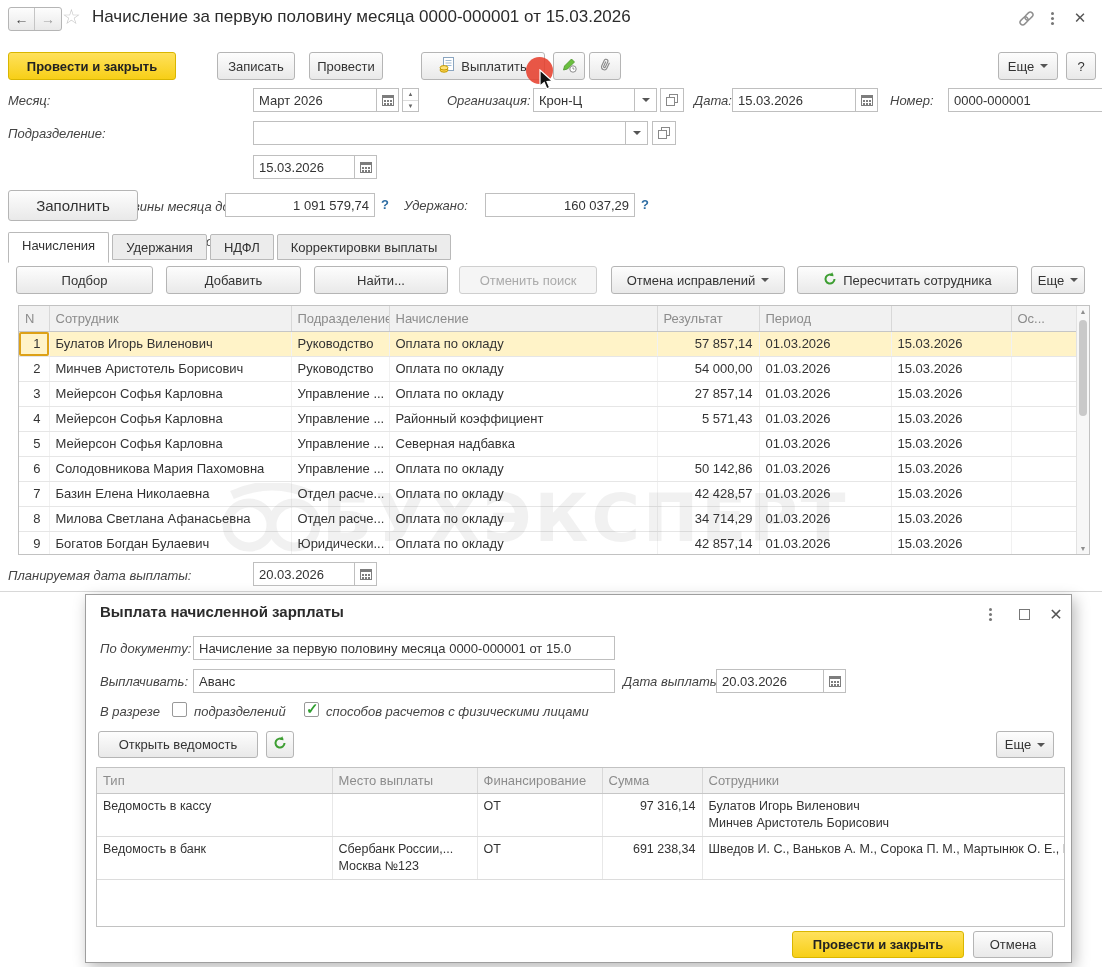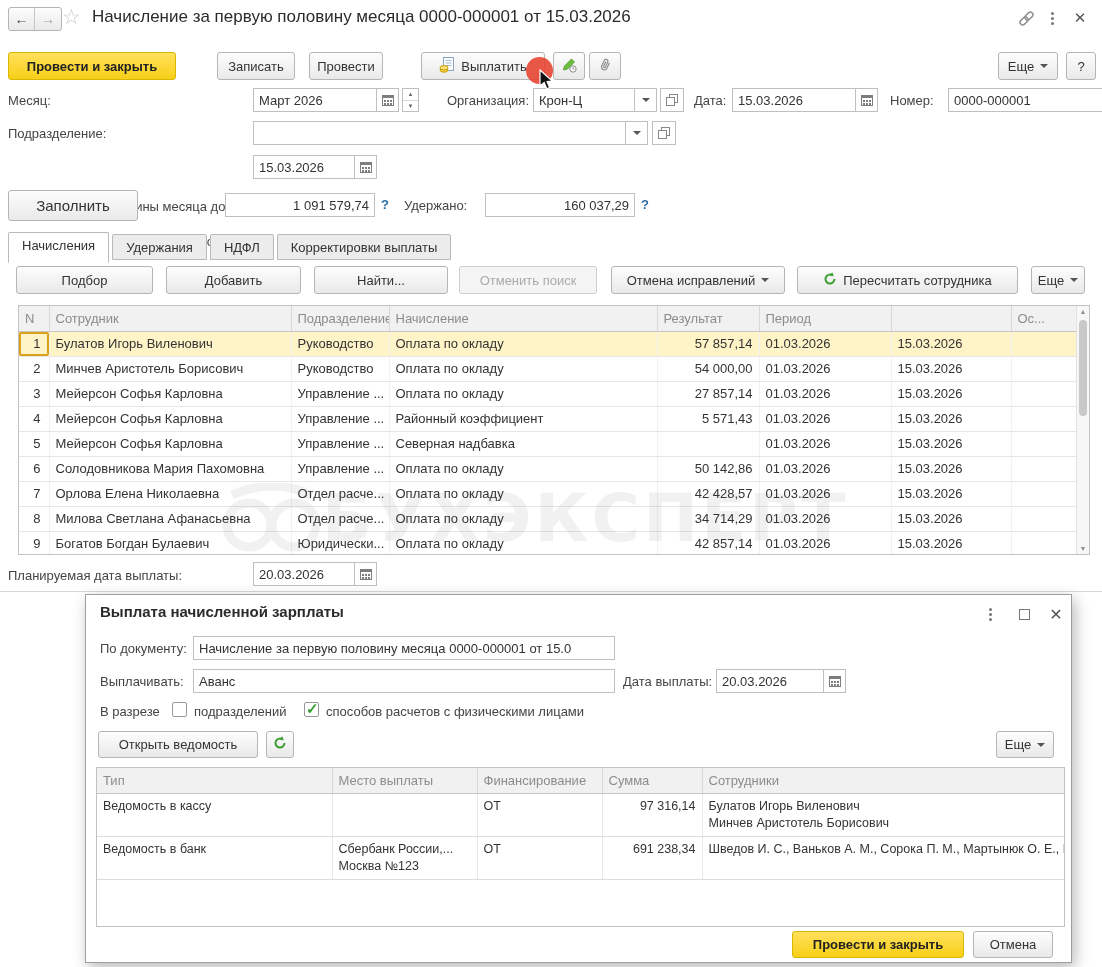--- a/index.html
+++ b/index.html
@@ -9,21 +9,21 @@
 
   
   .btn { position:absolute; height:28px; display:flex; align-items:center; justify-content:center;
          gap:6px; border:1px solid #b5b5b5; border-radius:3px; padding:0 10px;
          background:linear-gradient(#fdfdfd,#e9e9e9); color:#333; font-size:13px; cursor:default; }
   .btn.small { height:27px; }
   .btn-yellow { background:linear-gradient(#ffe15c,#f7cf17); border-color:#d9b600; font-weight:bold; color:#222; }
   .btn.disabled { color:#aaa; border-color:#cfcfcf; background:#f5f5f5; }
   .dd-arrow { width:0; height:0; border-left:4px solid transparent; border-right:4px solid transparent;
               border-top:4px solid #555; display:inline-block; }
-  .lbl { position:absolute; font-size:13px; color:#444; white-space:nowrap; }
+  .lbl { position:absolute; font-size:13px; color:#444; white-space:nowrap;font-style:italic; }
   .field { position:absolute; display:flex; height:24px; }
   .field .text { flex:1; border:1px solid #bfbfbf; background:#fff; display:flex; align-items:center;
                  padding:0 5px; white-space:nowrap; overflow:hidden; }
   .field .text.num { justify-content:flex-end;padding-left:20px; }
   .field .cell { width:22px; border:1px solid #bfbfbf; border-left:none; background:#fff;
                  display:flex; align-items:center; justify-content:center; }
   .cal { width:12px; height:11px; border:1px solid #7d7d7d; border-top-width:3px; position:relative; }
   .cal::after { content:""; position:absolute; left:1px; top:2px; width:2px; height:2px; background:#7d7d7d;
                 box-shadow:3px 0 #7d7d7d,6px 0 #7d7d7d,0 3px #7d7d7d,3px 3px #7d7d7d,6px 3px #7d7d7d; }
   .helpq { position:absolute; color:#2d6da3; font-weight:bold; font-size:13px; }
@@ -355,21 +355,21 @@
             <td>Солодовникова Мария Пахомовна</td>
             <td>Управление ...</td>
             <td>Оплата по окладу</td>
             <td class="c-num">50 142,86</td>
             <td>01.03.2026</td>
             <td>15.03.2026</td>
             <td></td>
           </tr>
           <tr>
             <td class="c-n">7</td>
-            <td>Орлова Елена Николаевна</td>
+            <td>Базин Елена Николаевна</td>
             <td>Отдел расче...</td>
             <td>Оплата по окладу</td>
             <td class="c-num">42 428,57</td>
             <td>01.03.2026</td>
             <td>15.03.2026</td>
             <td></td>
           </tr>
           <tr>
             <td class="c-n">8</td>
             <td>Милова Светлана Афанасьевна</td>

